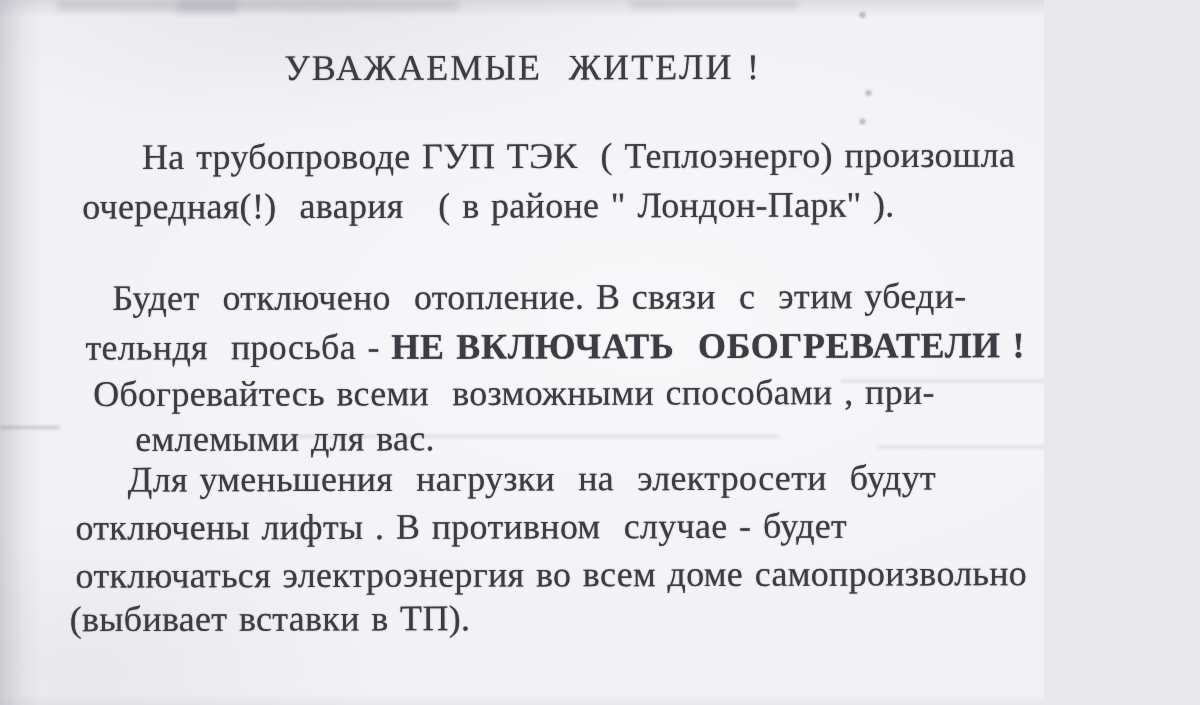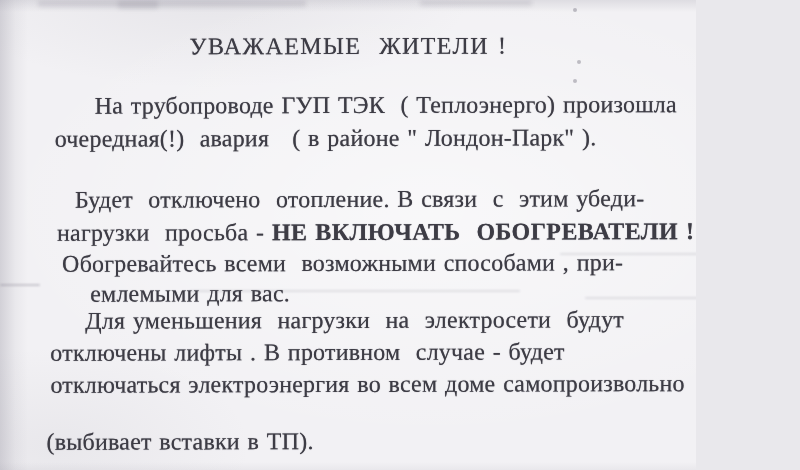--- a/index.html
+++ b/index.html
@@ -75,23 +75,23 @@
   <div class="streak" style="left:585px; top:297px; width:210px; height:1.5px;"></div>
 
   <div class="textblock">
 
     <div class="line title" style="left:190px; top:33px;">УВАЖАЕМЫЕ  ЖИТЕЛИ !</div>
 
     <div class="line" style="left:95px; top:92px;">На трубопроводе ГУП ТЭК  ( Теплоэнерго) произошла</div>
     <div class="line" style="left:55px; top:125px;">очередная(!)  авария   ( в районе " Лондон-Парк" ).</div>
 
     <div class="line" style="left:75px; top:186px;">Будет  отключено  отопление. В связи  с  этим убеди-</div>
-    <div class="line" style="left:57px; top:219px;"><span>нагрузки  просьба - </span><span class="b">НЕ ВКЛЮЧАТЬ  ОБОГРЕВАТЕЛИ !</span></div>
+    <div class="line" style="left:57px; top:219px;"><span>тельндя  просьба - </span><span class="b">НЕ ВКЛЮЧАТЬ  ОБОГРЕВАТЕЛИ !</span></div>
     <div class="line" style="left:62px; top:250px;">Обогревайтесь всеми  возможными способами , при-</div>
     <div class="line" style="left:46px; top:280px;margin-left:44px;">емлемыми для вас.</div>
 
     <div class="line" style="left:85px; top:307px;">Для уменьшения  нагрузки  на  электросети  будут</div>
     <div class="line" style="left:50px; top:339px;">отключены лифты . В противном  случае - будет</div>
     <div class="line" style="left:50px; top:371px;">отключаться электроэнергия во всем доме самопроизвольно</div>
-    <div class="line" style="left:46px; top:400px;margin-top:28px;">(выбивает вставки в ТП).</div>
+    <div class="line" style="left:46px; top:400px;">(выбивает вставки в ТП).</div>
 
   </div>
 </div>
 
 </body></html>

